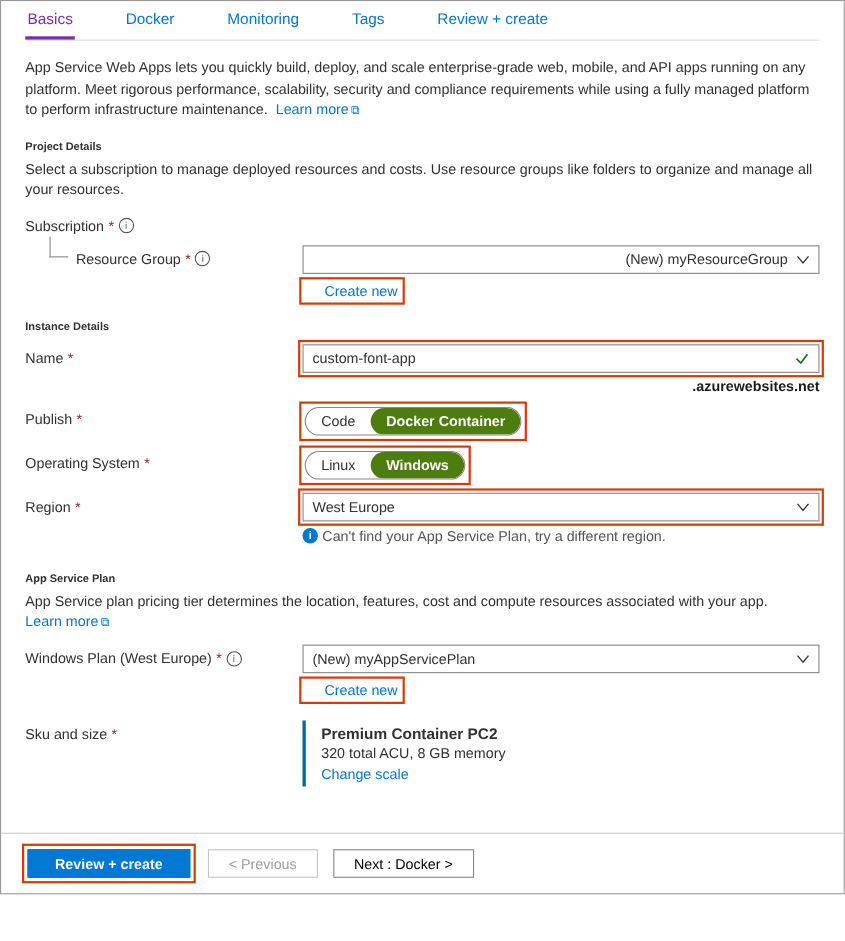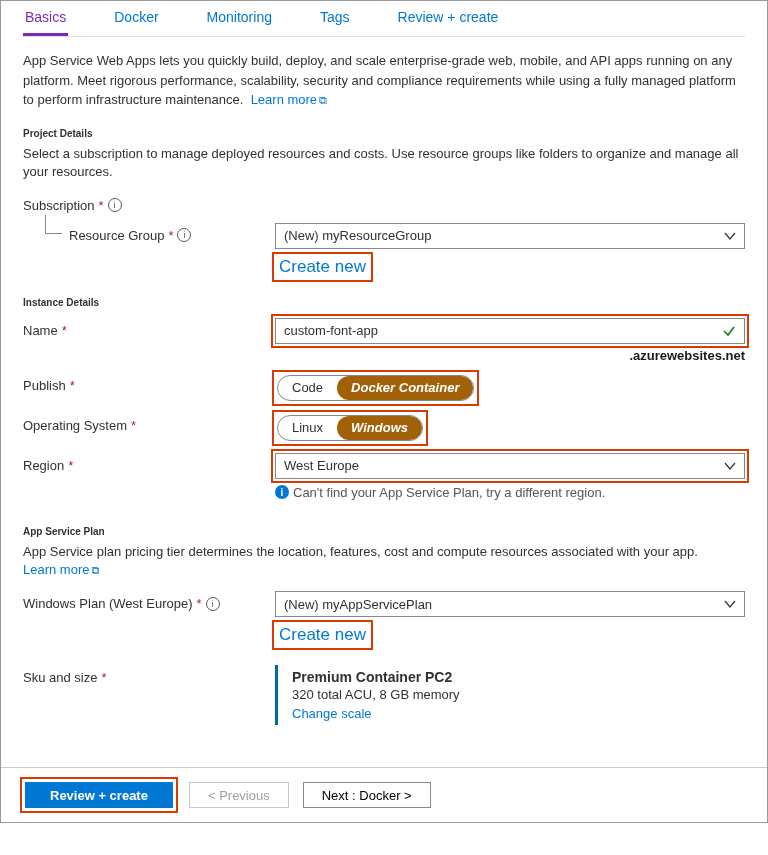--- a/index.html
+++ b/index.html
@@ -44,25 +44,25 @@
     position: relative; display: flex; align-items: center;
     cursor: pointer;
   }
   .textinput { cursor: text; }
   .chev { position: absolute; right: 8px; top: 6px; }
   .chev svg { width: 12px; height: 12px; }
   .check-abs { position: absolute; right: 8px; top: 5px; color: #107c10; }
   .highlight { outline: 2px solid #d83b01; outline-offset: 2px; }
   .highlight-tight { outline: 2px solid #d83b01; outline-offset: 1px; display: inline-block; }
   .create-new { margin-top: 6px; }
-  .create-new .link { font-size: 17px; }
+  .create-new .link { font-size: 13px; margin-left: 16px; }
   .suffix { text-align: right; margin-top: 4px; font-size: 13px; color: #1b1a19; font-weight: 600; }
   .pill-group { display: inline-flex; border: 1px solid #888; border-radius: 20px; overflow: hidden; height: 26px; align-items: center; }
   .pill { padding: 0 14px; font-size: 13px; color: #333; cursor: pointer; height: 100%; display: flex; align-items: center; }
-  .pill.selected { background: #a16207; color: #fff; border-radius: 20px; font-weight: 600; font-style: italic; }
+  .pill.selected { background: #4d7c0f; color: #fff; border-radius: 20px; font-weight: 600; }
   .hint-row { margin-top: 6px; font-size: 13px; color: #555; display: flex; align-items: center; gap: 4px; }
   .info-blue {
     display: inline-flex; align-items: center; justify-content: center;
     width: 14px; height: 14px; background: #0078d4; color: #fff;
     border-radius: 50%; font-size: 10px; font-weight: bold;
   }
   .sku-box { border-left: 3px solid #0369a1; padding: 4px 0 4px 14px; }
   .sku-title { font-weight: 600; font-size: 14px; }
   .sku-sub { margin-top: 2px; }
   .sku-link { color: #0078d4; margin-top: 4px; cursor: pointer; }
@@ -104,21 +104,21 @@
     </div>
   </div>
 
   <div class="field-row">
     <div class="field-label indent">
       <span>Resource Group</span>
         <span class="req">*</span>
       <span class="info-icon">i</span>
     </div>
     <div class="field-ctrl">
-      <div class="dropdown" style="position:relative;">
+      <div class="dropdown" style="position:relative;justify-content:flex-end;">
         <span>(New) myResourceGroup</span>
         <span class="chev"><svg viewBox="0 0 12 12">
               <path d="M1 3 L6 9 L11 3" fill="none" stroke="#333" stroke-width="1.2"></path>
             </svg></span>
       </div>
       <div class="create-new"><span class="highlight-tight" style="padding:2px 4px;"><span class="link">Create new</span></span></div>
     </div>
   </div>
 
   <h3>Instance Details</h3>

